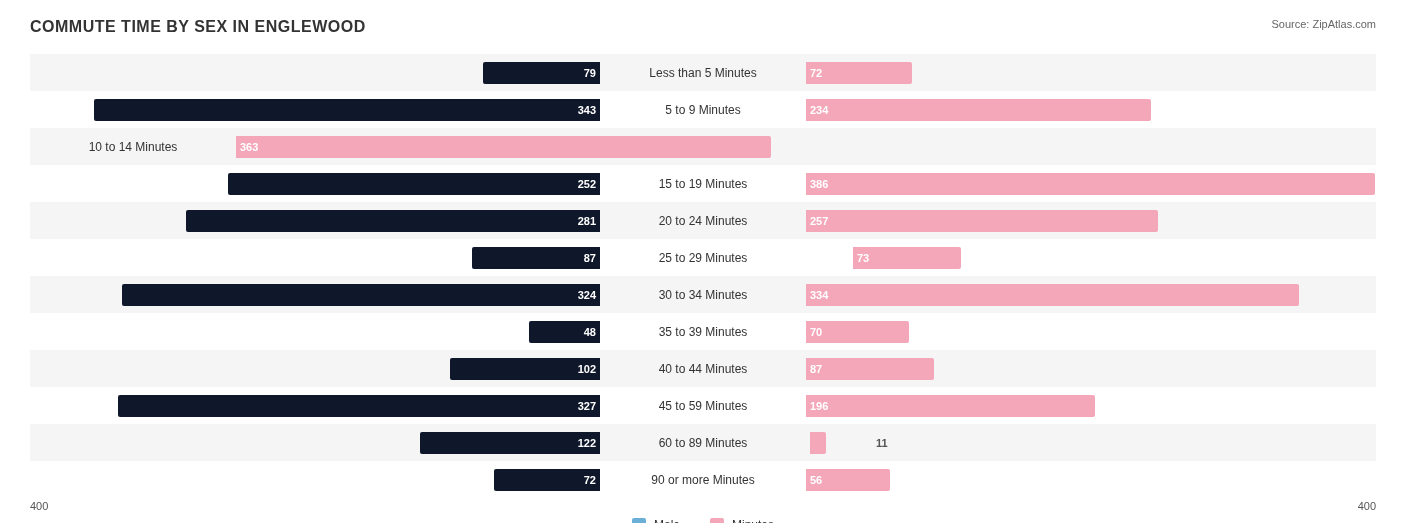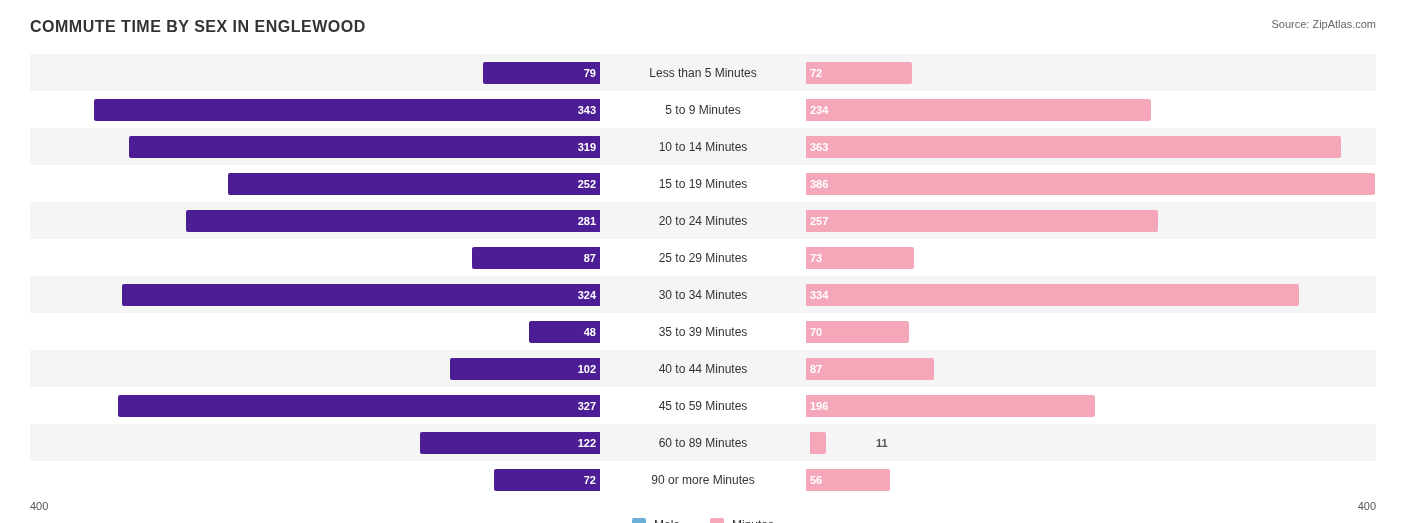--- a/index.html
+++ b/index.html
@@ -69,21 +69,21 @@
     .label-center {
       width: 206px;
       text-align: center;
       font-size: 12px;
       color: #333;
       z-index: 2;
       flex-shrink: 0;
     }
     .bar-male {
       height: 22px;
-      background: #4c1d95;
+      background: #0f172a;
       border-radius: 2px 0 0 2px;
       display: flex;
       align-items: center;
       justify-content: flex-end;
       padding-right: 4px;
       position: absolute;
       right: 0;
     }
     .bar-female {
       height: 22px;
@@ -160,25 +160,20 @@
            </div>
     </div>
     <div class="label-center">5 to 9 Minutes</div>
     <div class="right-section">
       <div class="bar-female" style="width:345px;">
              <span class="bar-value">234</span>
            </div>
     </div>
   </div>
       <div class="row">
-    <div class="left-section">
-      <div class="bar-male" style="width:471px;">
-             <span class="bar-value">319</span>
-           </div>
-    </div>
     <div class="label-center">10 to 14 Minutes</div>
     <div class="right-section">
       <div class="bar-female" style="width:535px;">
              <span class="bar-value">363</span>
            </div>
     </div>
   </div>
       <div class="row">
     <div class="left-section">
       <div class="bar-male" style="width:372px;">
@@ -206,21 +201,21 @@
     </div>
   </div>
       <div class="row">
     <div class="left-section">
       <div class="bar-male" style="width:128px;">
              <span class="bar-value">87</span>
            </div>
     </div>
     <div class="label-center">25 to 29 Minutes</div>
     <div class="right-section">
-      <div class="bar-female" style="width:108px;">
+      <div class="bar-female" style="width:108px;margin-left:47px;">
              <span class="bar-value">73</span>
            </div>
     </div>
   </div>
       <div class="row">
     <div class="left-section">
       <div class="bar-male" style="width:478px;">
              <span class="bar-value">324</span>
            </div>
     </div>

